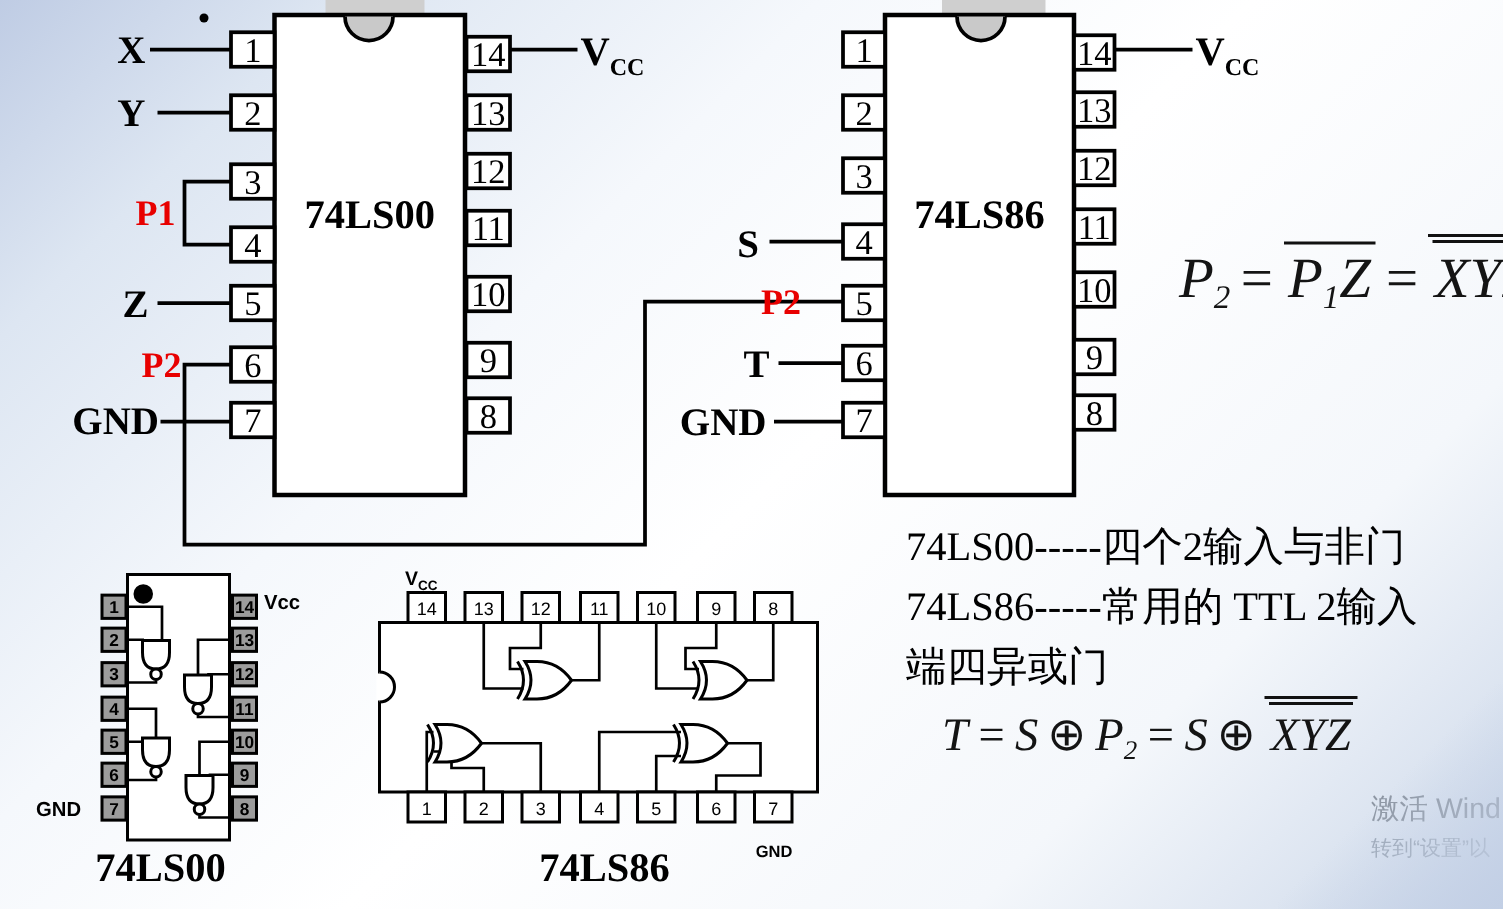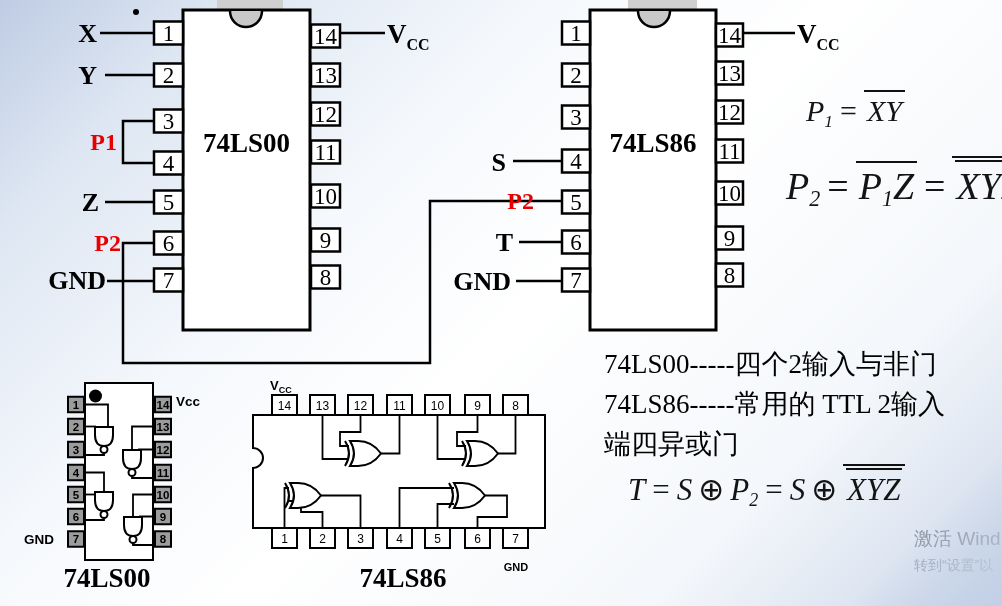--- a/index.html
+++ b/index.html
@@ -298,23 +298,20 @@
       <rect class="pinwhite" x="225" y="163" width="25" height="20"></rect>
         <text class="bm-num" text-anchor="middle" x="237.5" y="178">6</text>
       <rect class="pinwhite" x="263" y="163" width="25" height="20"></rect>
         <text class="bm-num" text-anchor="middle" x="275.5" y="178">7</text>
     </g>
     <text x="30" y="25" style="font-family:'Liberation Sans',sans-serif;font-size:13px;font-weight:bold"><tspan>V</tspan><tspan dy="3" style="font-size:9px">CC</tspan></text>
     <text class="bm-lab" text-anchor="middle" x="276" y="206">GND</text>
     <text class="pin-title" text-anchor="middle" x="163" y="222">74LS86</text>
   </svg>
 
-  <div class="formula" style="left:806px;top:90px;font-size:30px">
-    <span>P</span><sub class="fsub">1</sub><span class="feq">=</span><span class="ov"><span>XY</span></span>
-  </div>
   <div class="formula" style="left:786px;top:156px;font-size:38px">
     <span>P</span><sub class="fsub">2</sub><span class="feq">=</span><span class="ov"><span>P</span><sub class="fsub">1</sub><span>Z</span></span><span class="feq">=</span><span class="ov"><span class="ov"><span>XYZ</span></span></span>
   </div>
   <div class="formula" style="left:628px;top:464px;font-size:31px">
     <span>T</span><span class="feq">=</span><span>S</span><span class="fop">⊕</span><span>P</span><sub class="fsub">2</sub><span class="feq">=</span><span>S</span><span class="fop">⊕</span><span class="ov"><span class="ov"><span>XYZ</span></span></span>
   </div>
 
   <div class="notes">
     <div>74LS00-----四个2输入与非门</div>
     <div>74LS86-----常用的 TTL 2输入</div>

